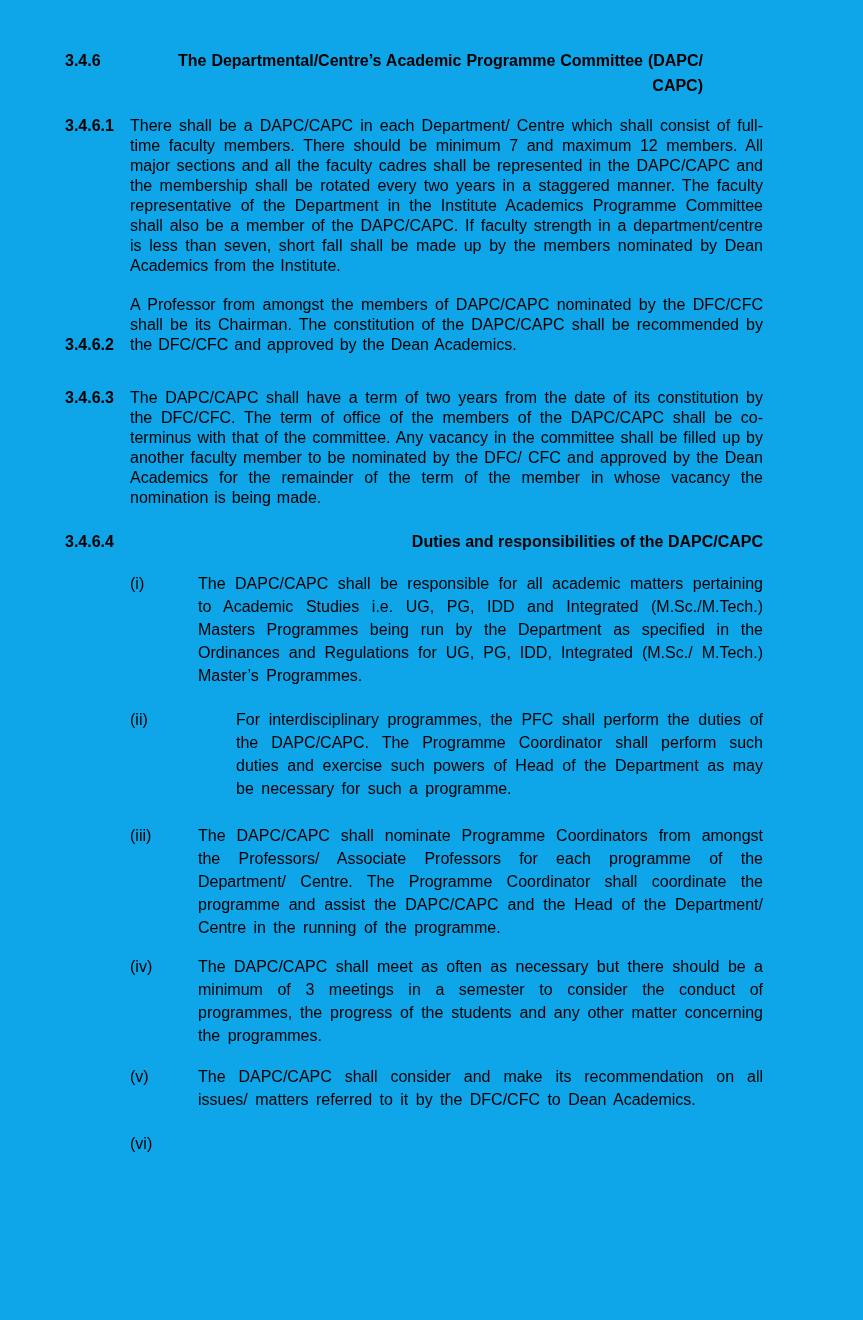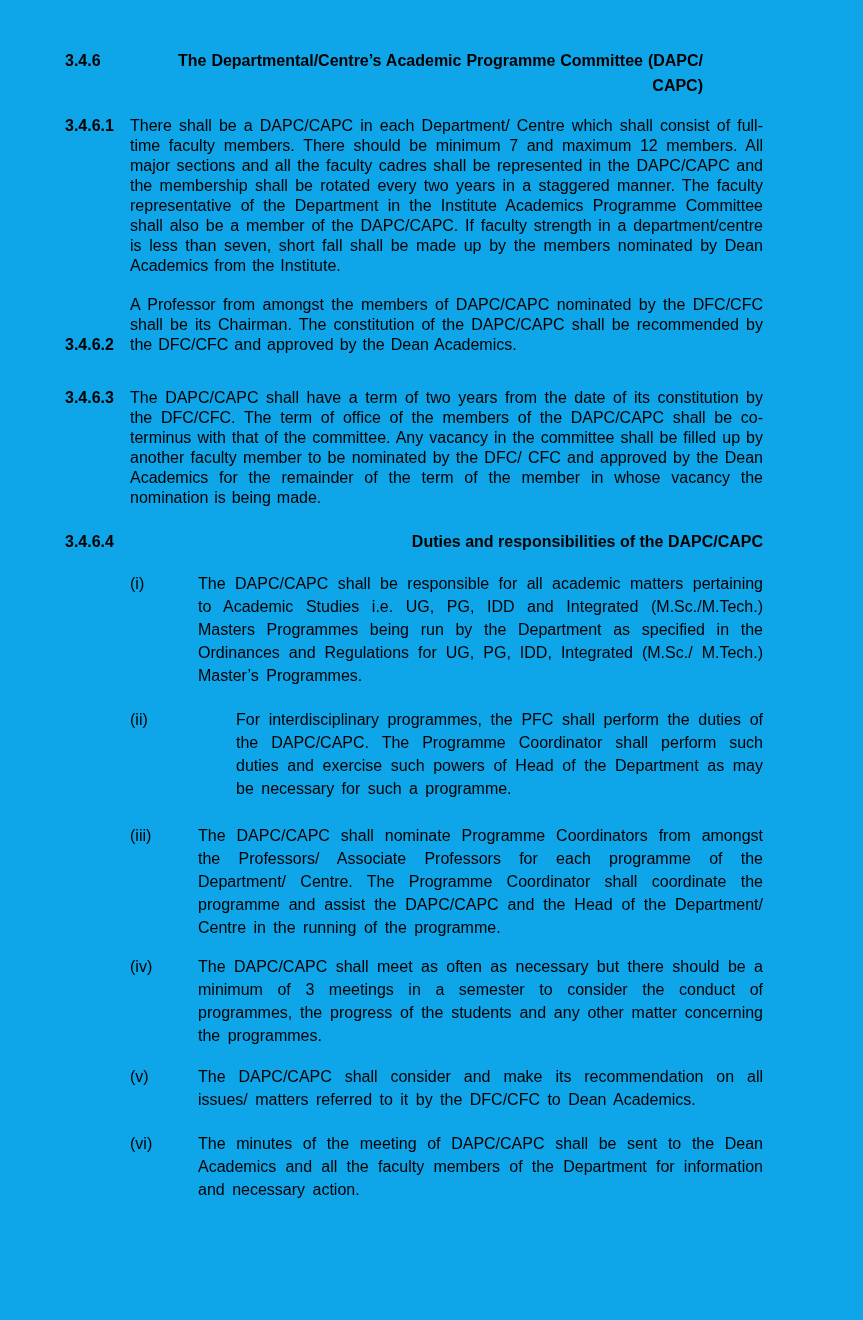--- a/index.html
+++ b/index.html
@@ -142,19 +142,18 @@
         <div class="itext">The DAPC/CAPC shall meet as often as necessary but there should be a minimum of 3 meetings in a semester to consider the conduct of programmes, the progress of the students and any other matter concerning the programmes.</div>
       </div>
 
       <div class="list-item li-4">
         <div class="marker">(v)</div>
         <div class="itext">The DAPC/CAPC shall consider and make its recommendation on all issues/ matters referred to it by the DFC/CFC to Dean Academics.</div>
       </div>
 
       <div class="list-item li-5">
         <div class="marker">(vi)</div>
-        <div class="itext">The minutes of the meeting of DAPC/CAPC shall be sent to the Dean Academics and all the faculty members of the Department for information and necessary action.</div>
       </div>
 
     </div>
 
   </div>
 </div>
 
 </body></html>

